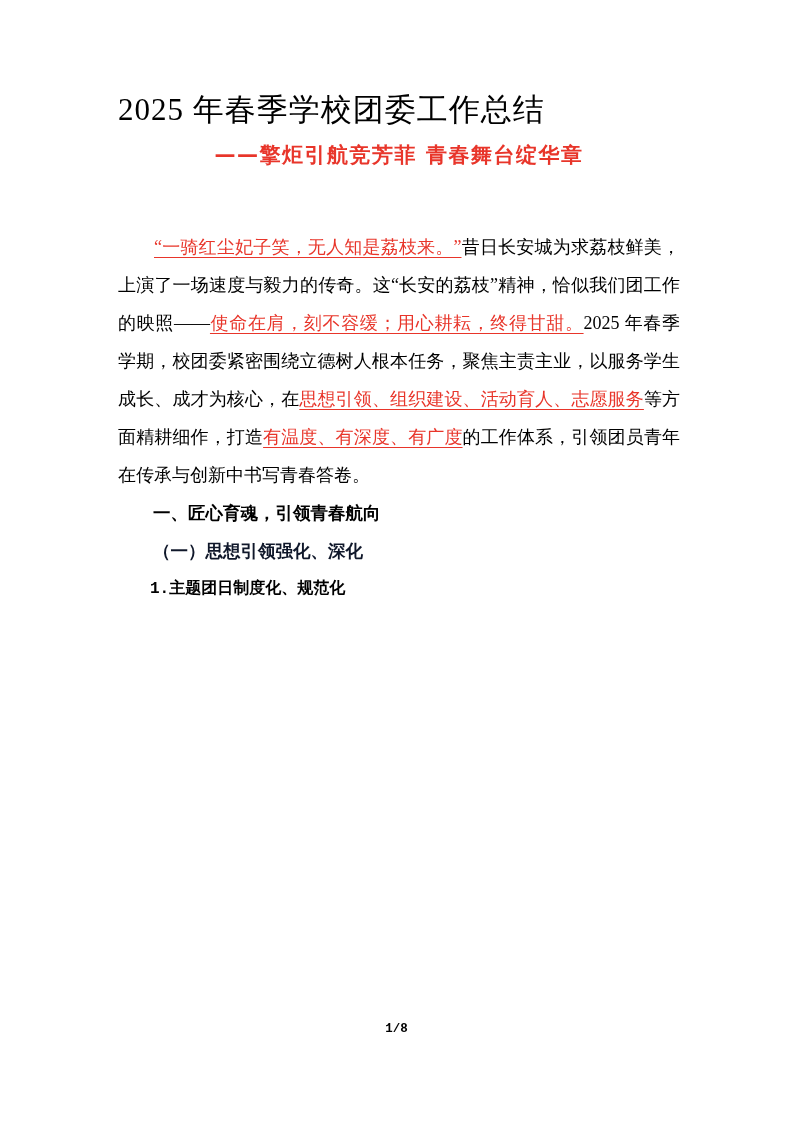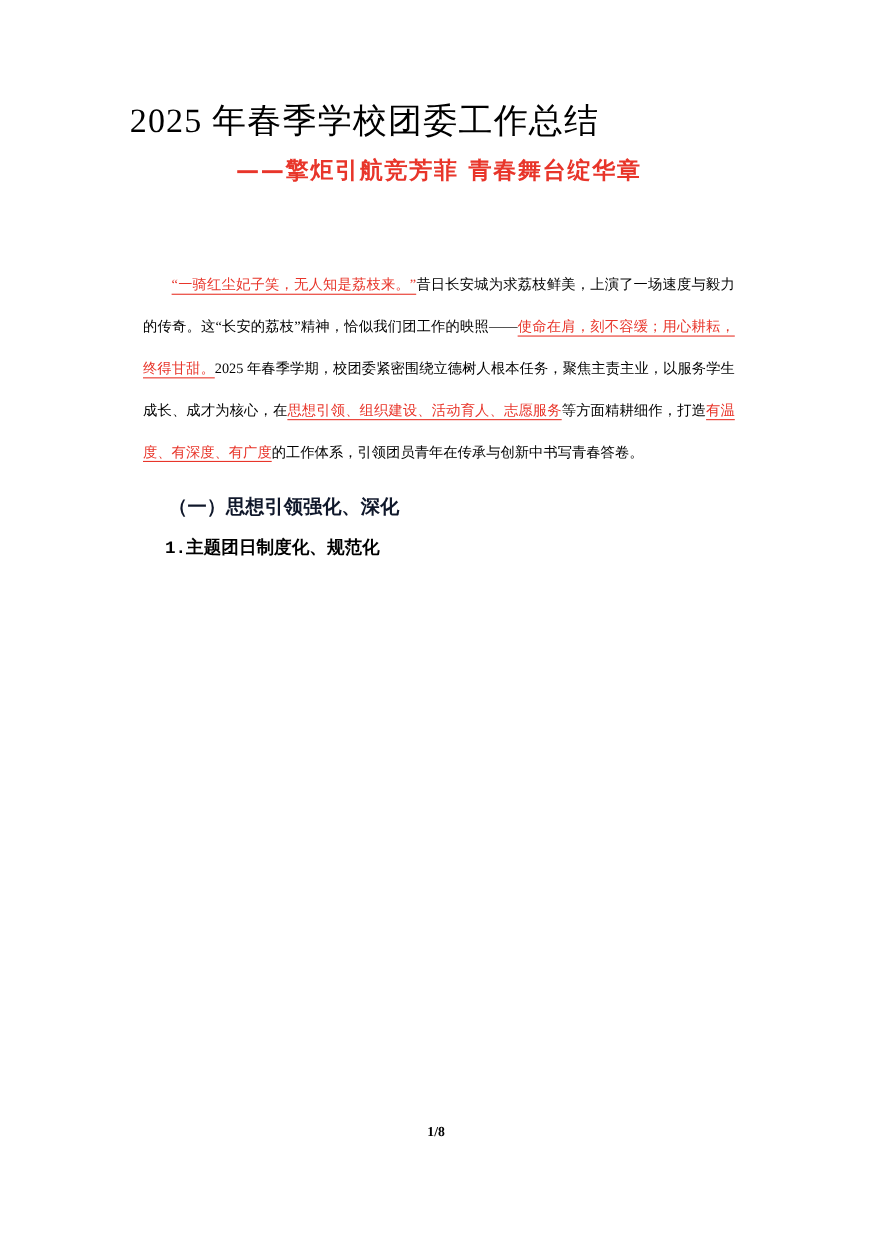--- a/index.html
+++ b/index.html
@@ -42,25 +42,25 @@
     font-weight: bold;
     color: #e8352a;
     letter-spacing: 1.5px;
     margin: 4px;
   }
   .spacer-lg {
     height: 52px;
   }
   p.body-par {
     font-family: "Liberation Serif", "DejaVu Serif", serif;
-    font-size: 13px;
+    font-size: 18px;
     line-height: 38px;
     text-align: justify;
     text-justify: inter-ideograph;
-    margin: 12px;
+    margin: 0;
     text-indent: 2em;
     color: #000;
   }
   .hl {
     color: #e8352a;
     text-decoration: underline;
     text-underline-offset: 4px;
   }
   h2.heading-1 {
     font-family: "DejaVu Sans", "Liberation Sans", sans-serif;
@@ -88,39 +88,40 @@
     margin: 0;
     text-indent: 2em;
     color: #000;
   }
   .footer {
     position: absolute;
     left: 0;
     right: 0;
     top: 1022px;
     text-align: center;
-    font-family: Liberation Serif, serif;
+    font-family: Liberation Mono, monospace;
     font-size: 12.5px;
     font-weight: bold;
     color: #000;
   }
 </style>
 </head>
 <body>
 
 <div class="page">
   <div class="content">
 
     <h1 class="doc-title">2025 年春季学校团委工作总结</h1>
     <div class="doc-subtitle">——擎炬引航竞芳菲 青春舞台绽华章</div>
 
     <div class="spacer-lg"></div>
 
     <p class="body-par"><span class="hl">“一骑红尘妃子笑，无人知是荔枝来。”</span><span>昔日长安城为求荔枝鲜美，上演了一场速度与毅力的传奇。这“长安的荔枝”精神，恰似我们团工作的映照——</span><span class="hl">使命在肩，刻不容缓；用心耕耘，终得甘甜。</span><span>2025 年春季学期，校团委紧密围绕立德树人根本任务，聚焦主责主业，以服务学生成长、成才为核心，在</span><span class="hl">思想引领、组织建设、活动育人、志愿服务</span><span>等方面精耕细作，打造</span><span class="hl">有温度、有深度、有广度</span><span>的工作体系，引领团员青年在传承与创新中书写青春答卷。</span></p>
 
+    <h2 class="heading-1">一、匠心育魂，引领青春航向</h2>
 
 
     <h3 class="heading-2">（一）思想引领强化、深化</h3>
 
     <h4 class="heading-3">1.主题团日制度化、规范化</h4>
 
 
   </div>
 
   <div class="footer">

